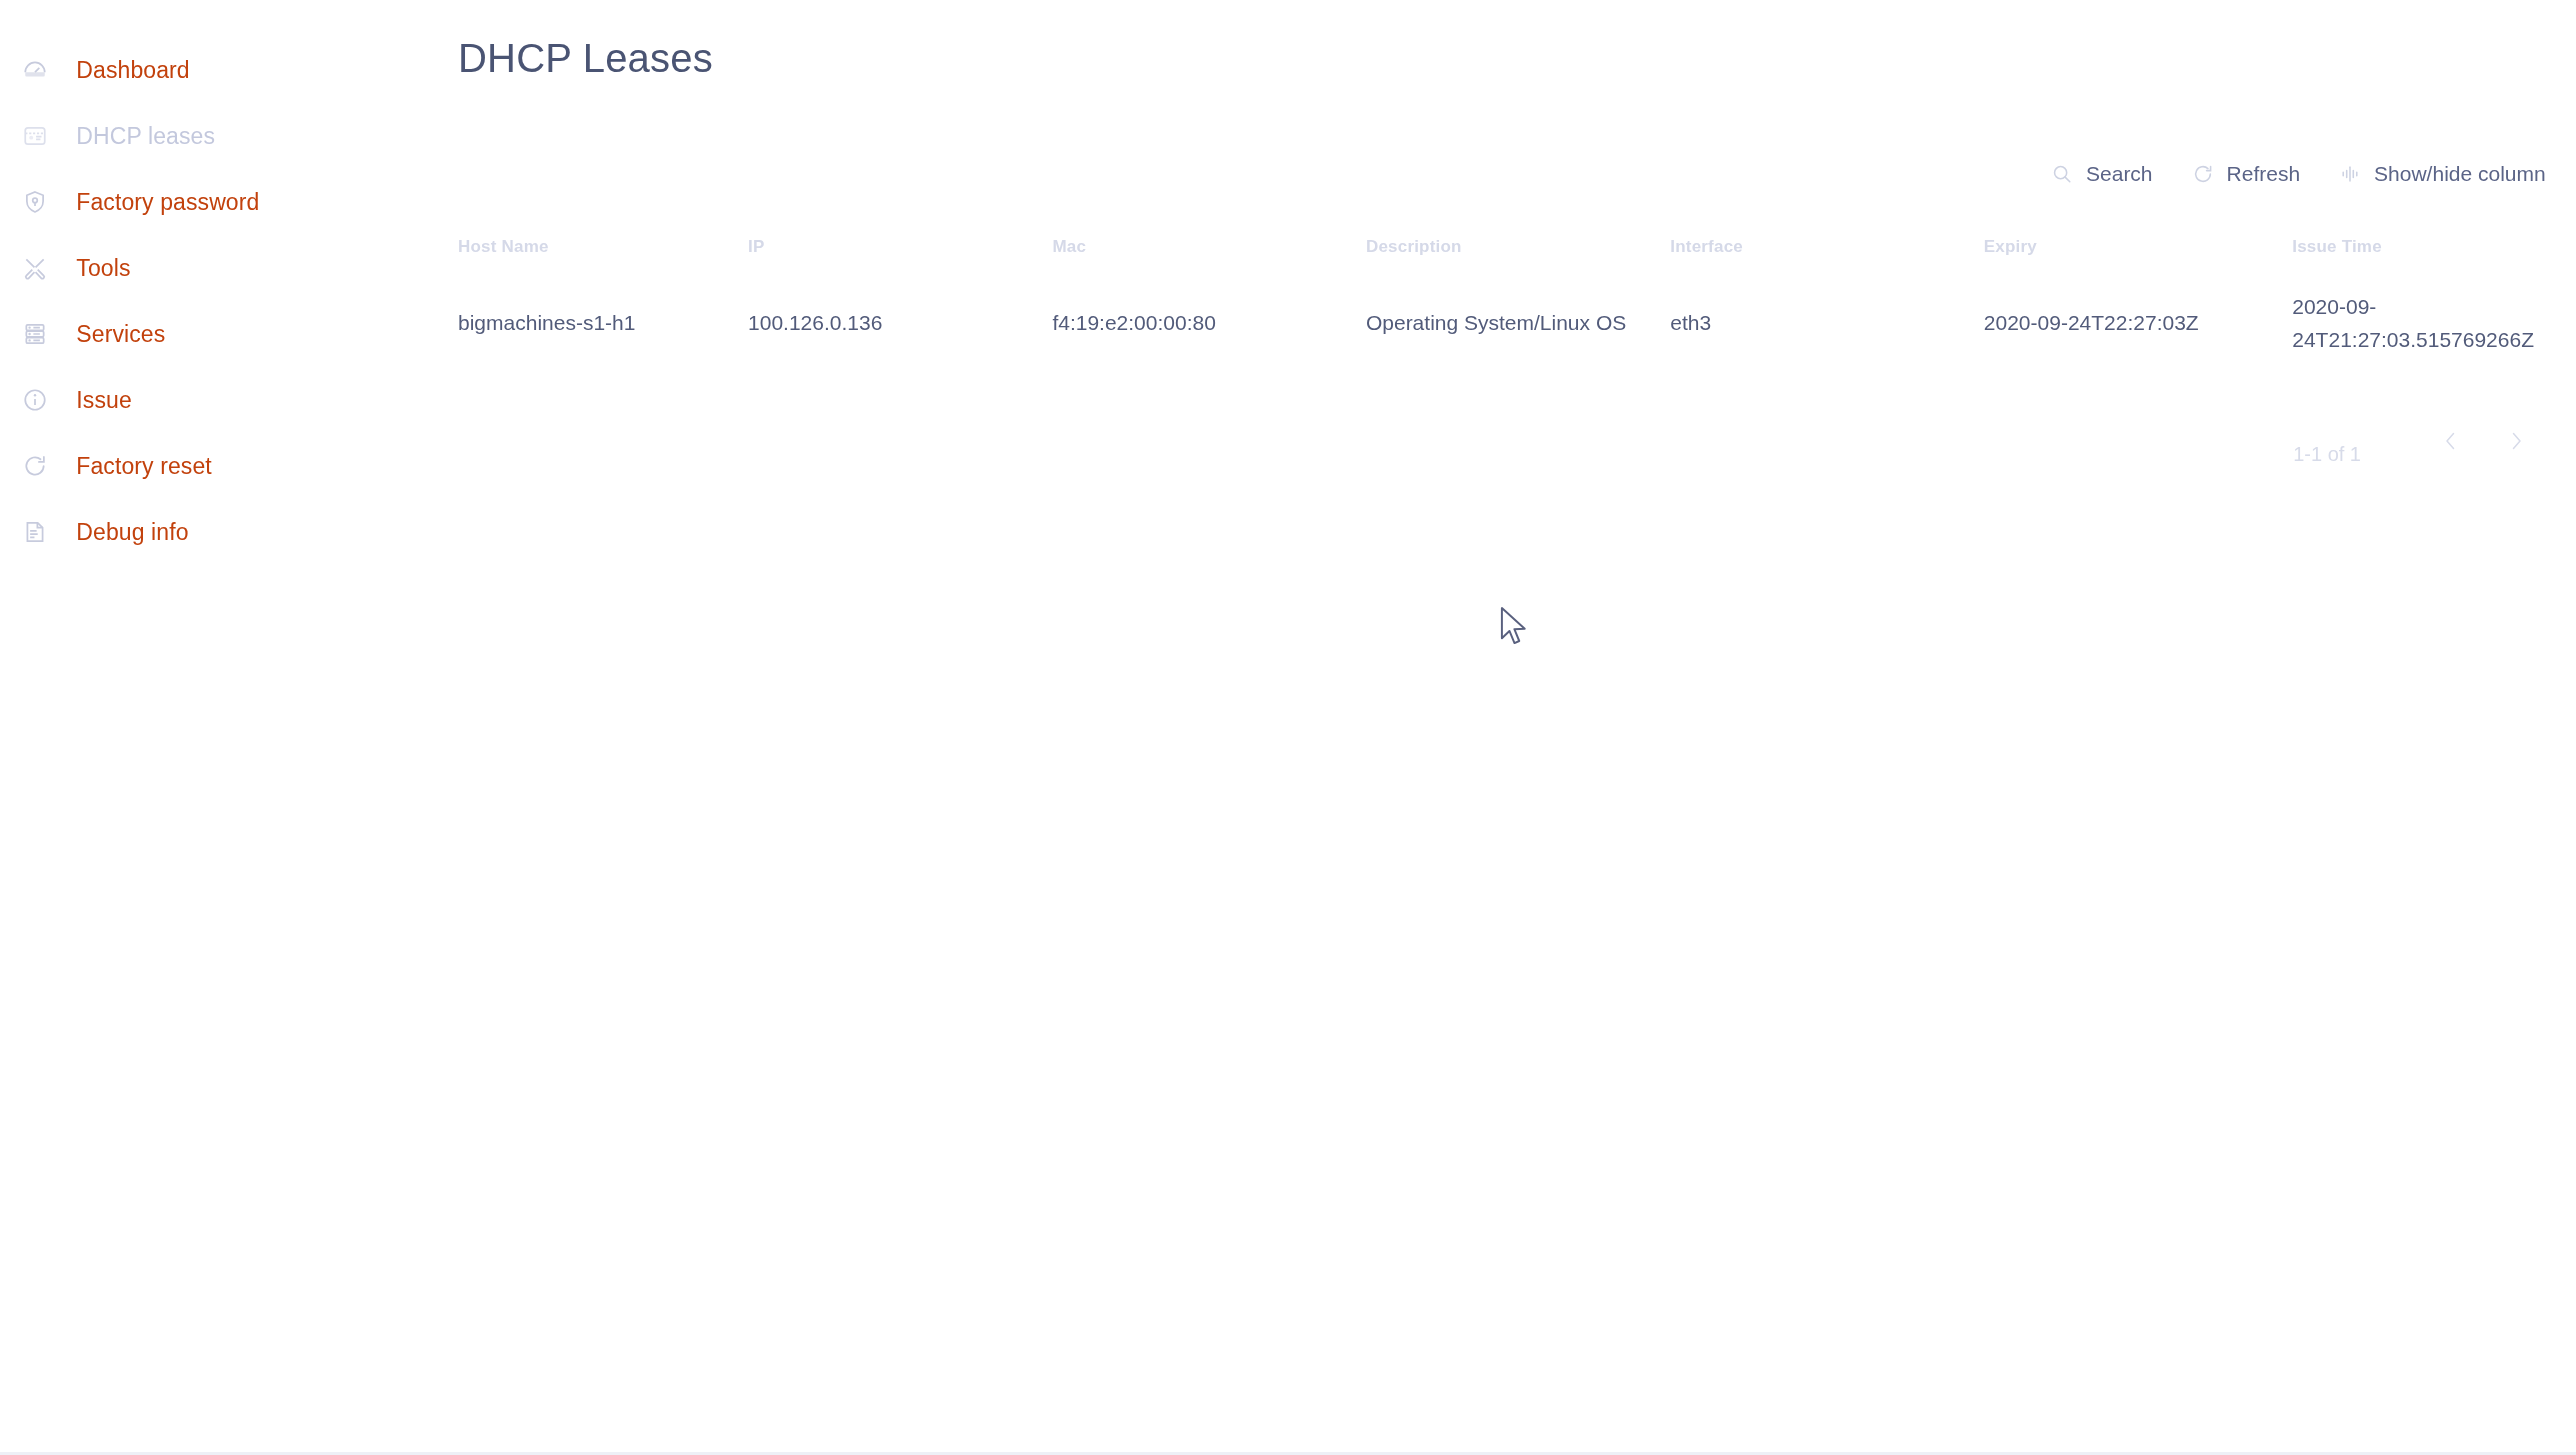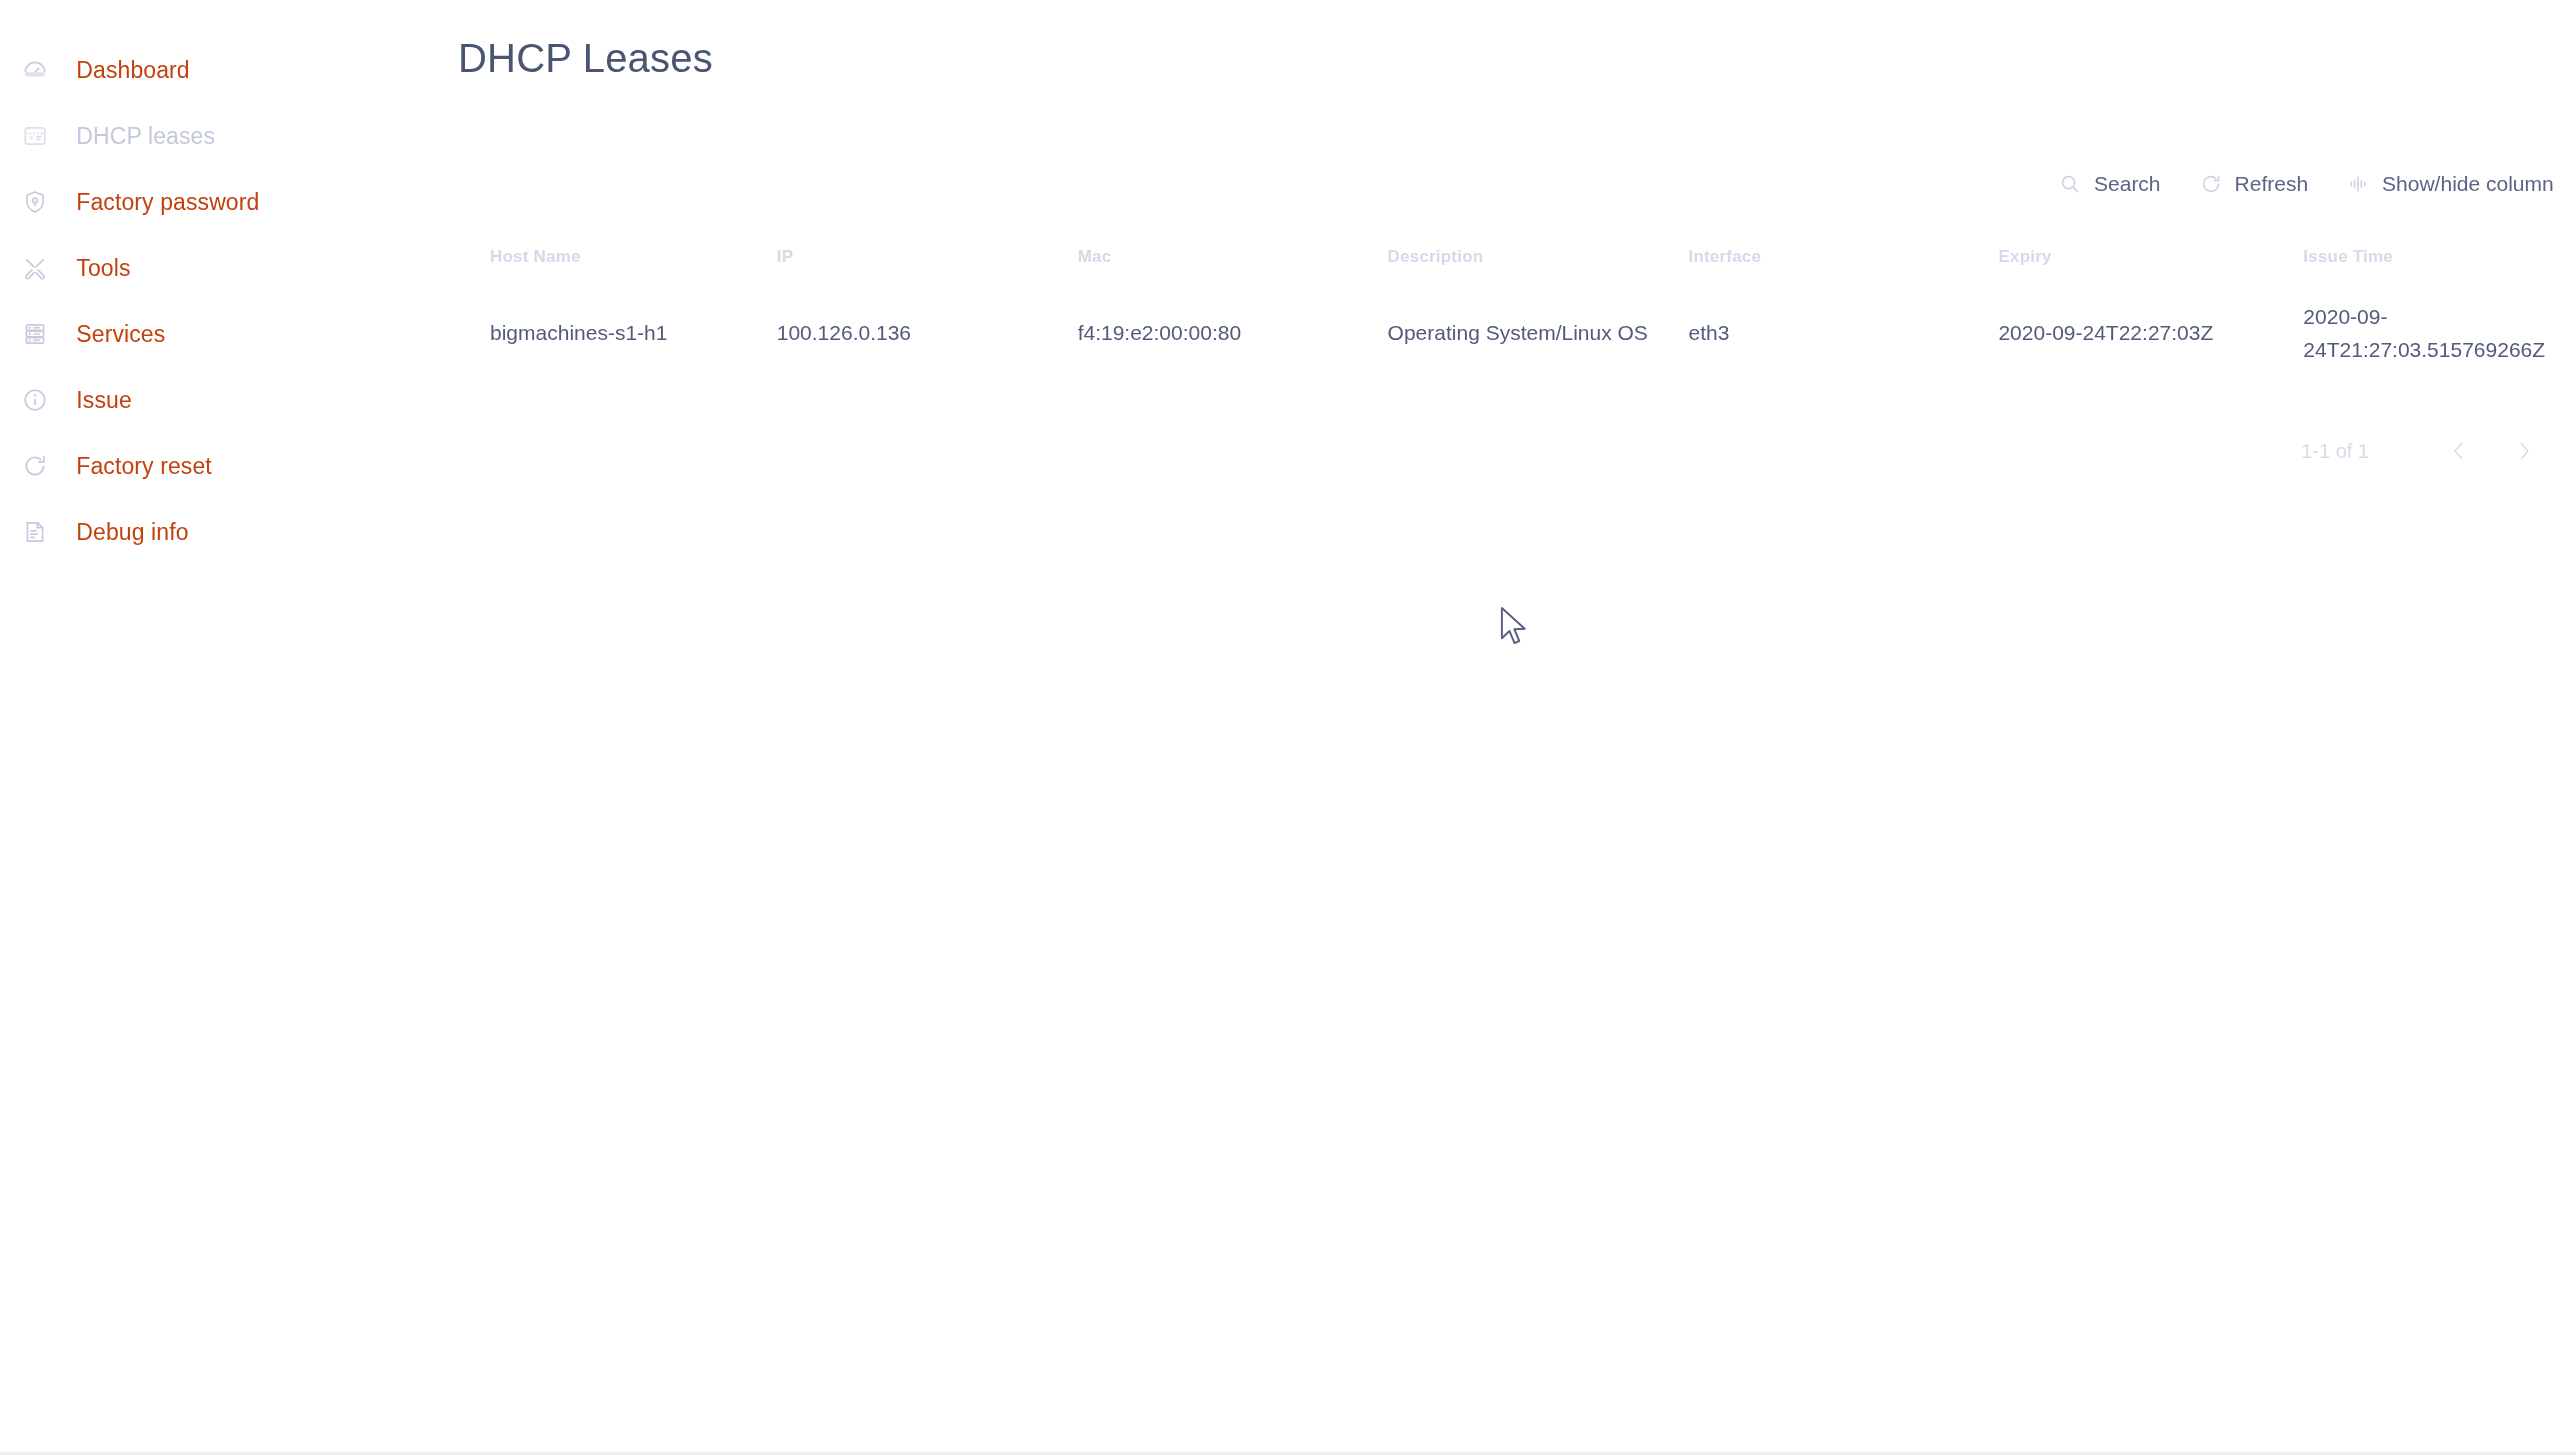--- a/index.html
+++ b/index.html
@@ -75,24 +75,23 @@
     line-height: 1;
     color: #4a5473;
     letter-spacing: 0.2px;
     margin: 0;
   }
 
   
   #table-card {
     position: absolute;
     left: 0;
-    top: 165px;
+    top: 155px;
     right: 0;
-    padding-right: 4px;
-    margin-left: 32px;
+    padding-right: 12px;
   }
 
   
   #table-toolbar {
     display: flex;
     justify-content: flex-end;
     align-items: center;
     gap: 38px;
     padding-right: 18.3px;
     height: 37px;
@@ -152,21 +151,21 @@
   #leases-table col.c-ip     { width: 298px; }
   #leases-table col.c-mac    { width: 307px; }
   #leases-table col.c-desc   { width: 298px; }
   #leases-table col.c-iface  { width: 307px; }
   #leases-table col.c-expiry { width: 302px; }
   #leases-table col.c-issue  { width: 266px; }
 
   
   #pagination {
     display: flex;
-    align-items: center;
+    align-items: flex-end;
     justify-content: flex-end;
     gap: 8px;
     padding-right: 20px;
     margin-top: 38px;
   }
   #pagination .page-range {
     font-size: 20px;
     line-height: 1;
     color: #d7dbe9;
     margin-right: 53px;

